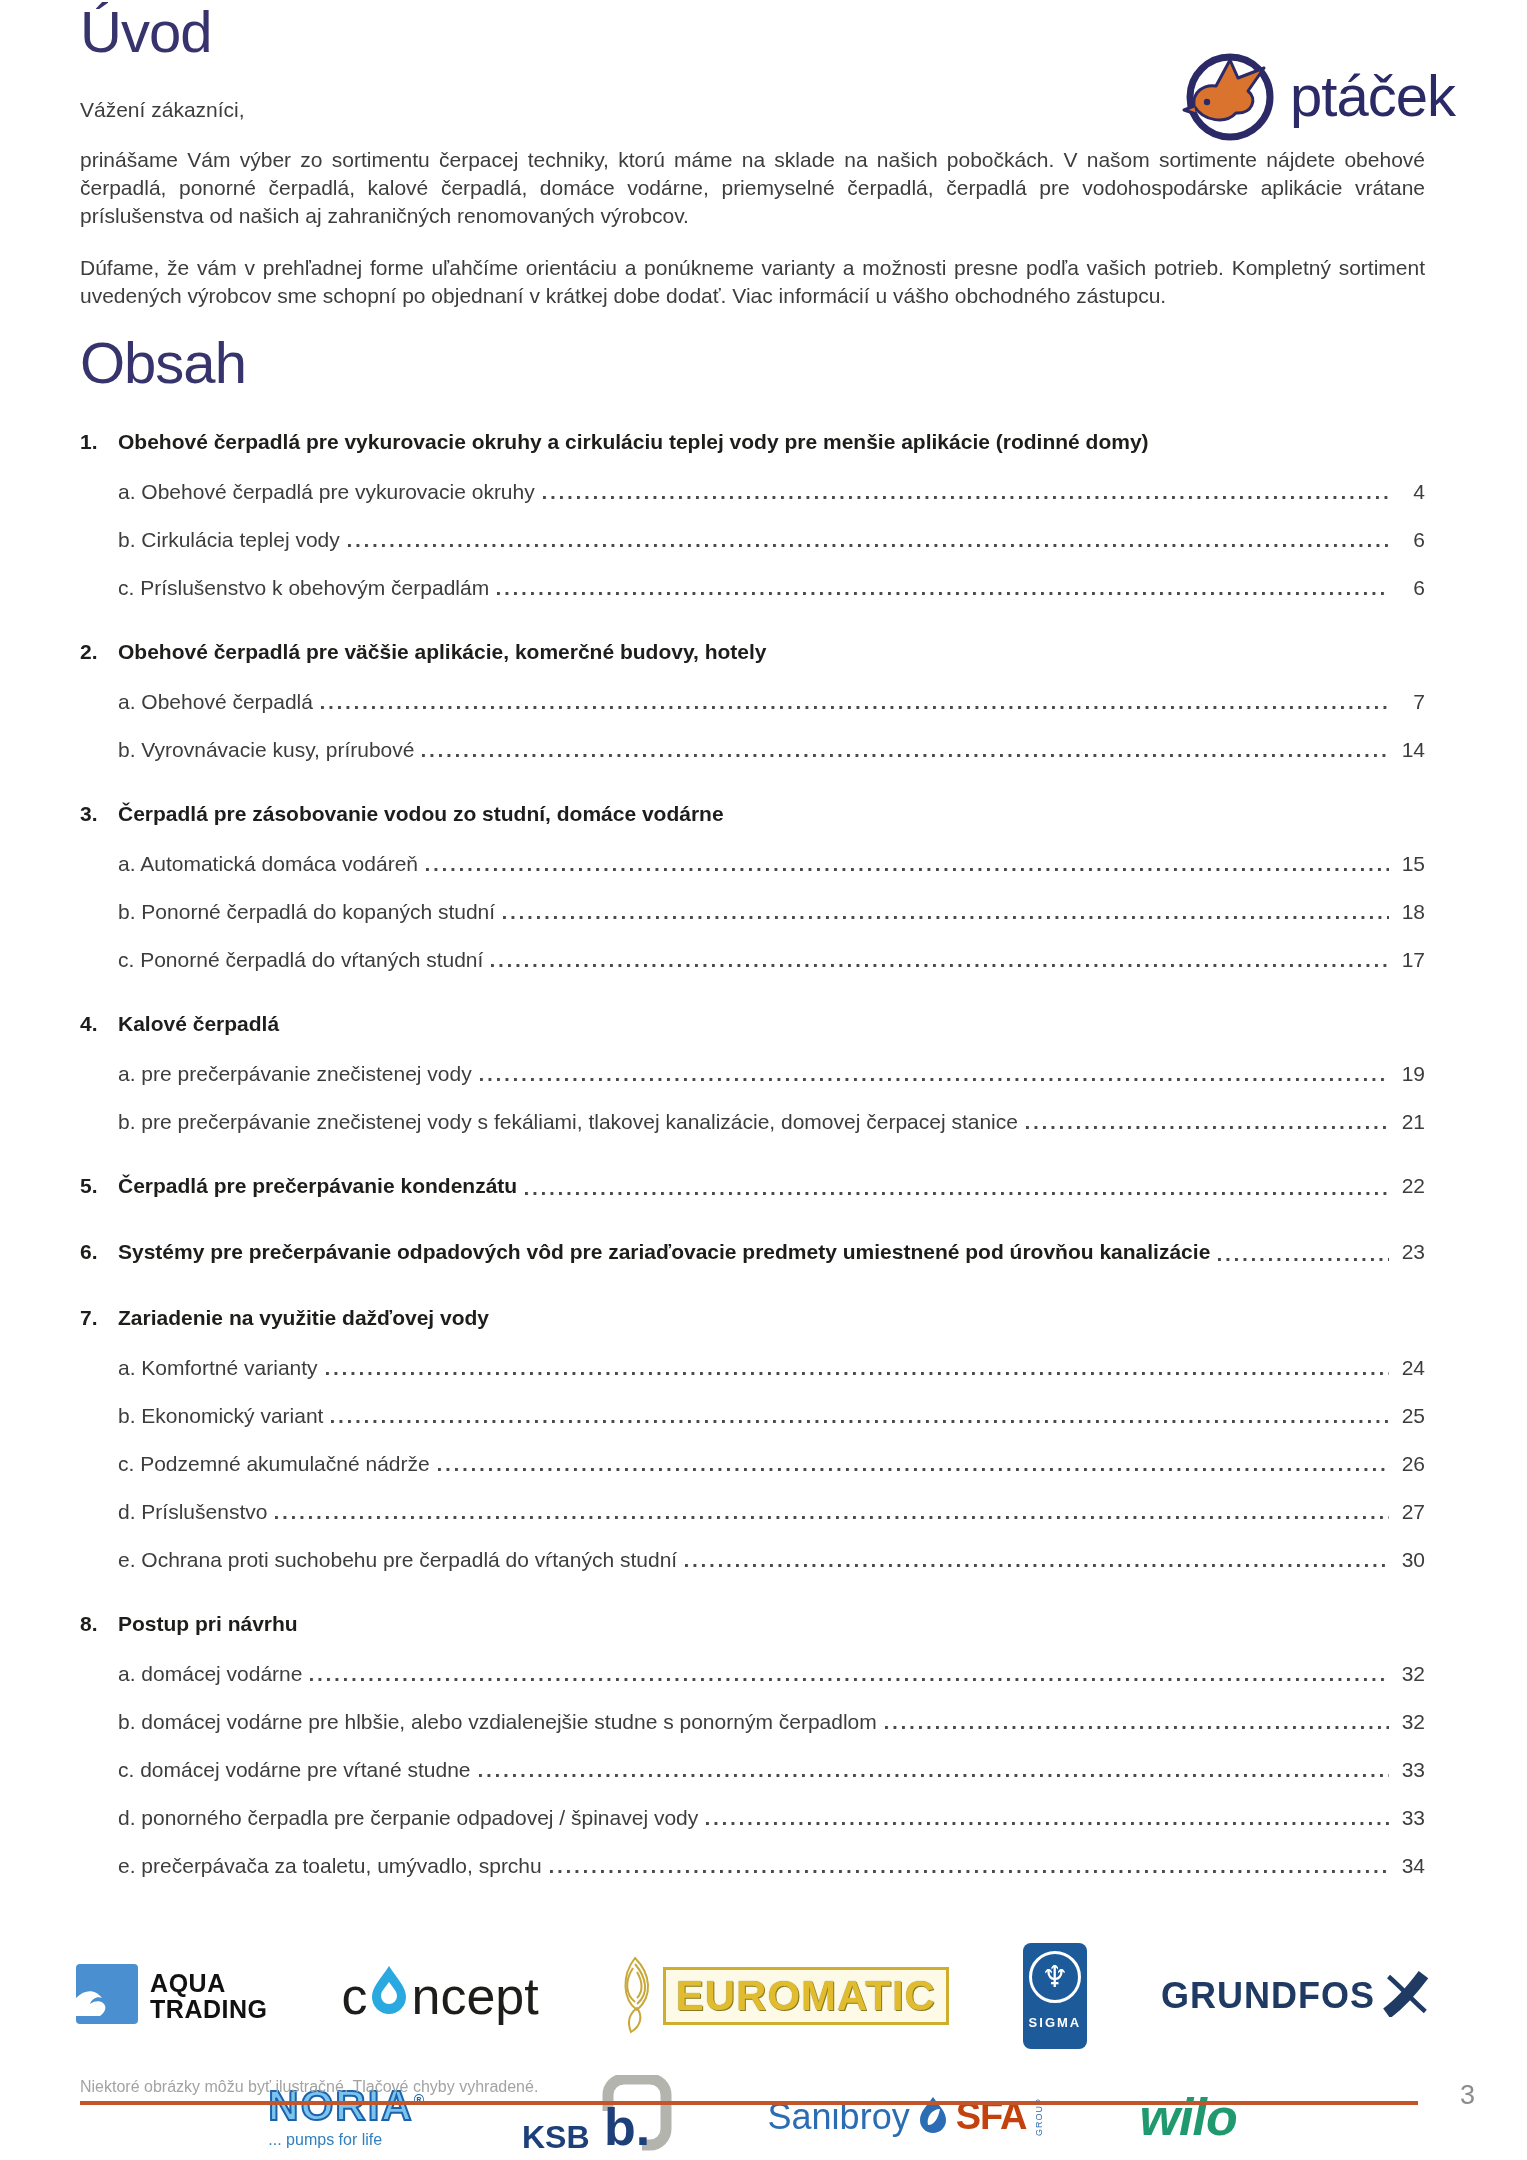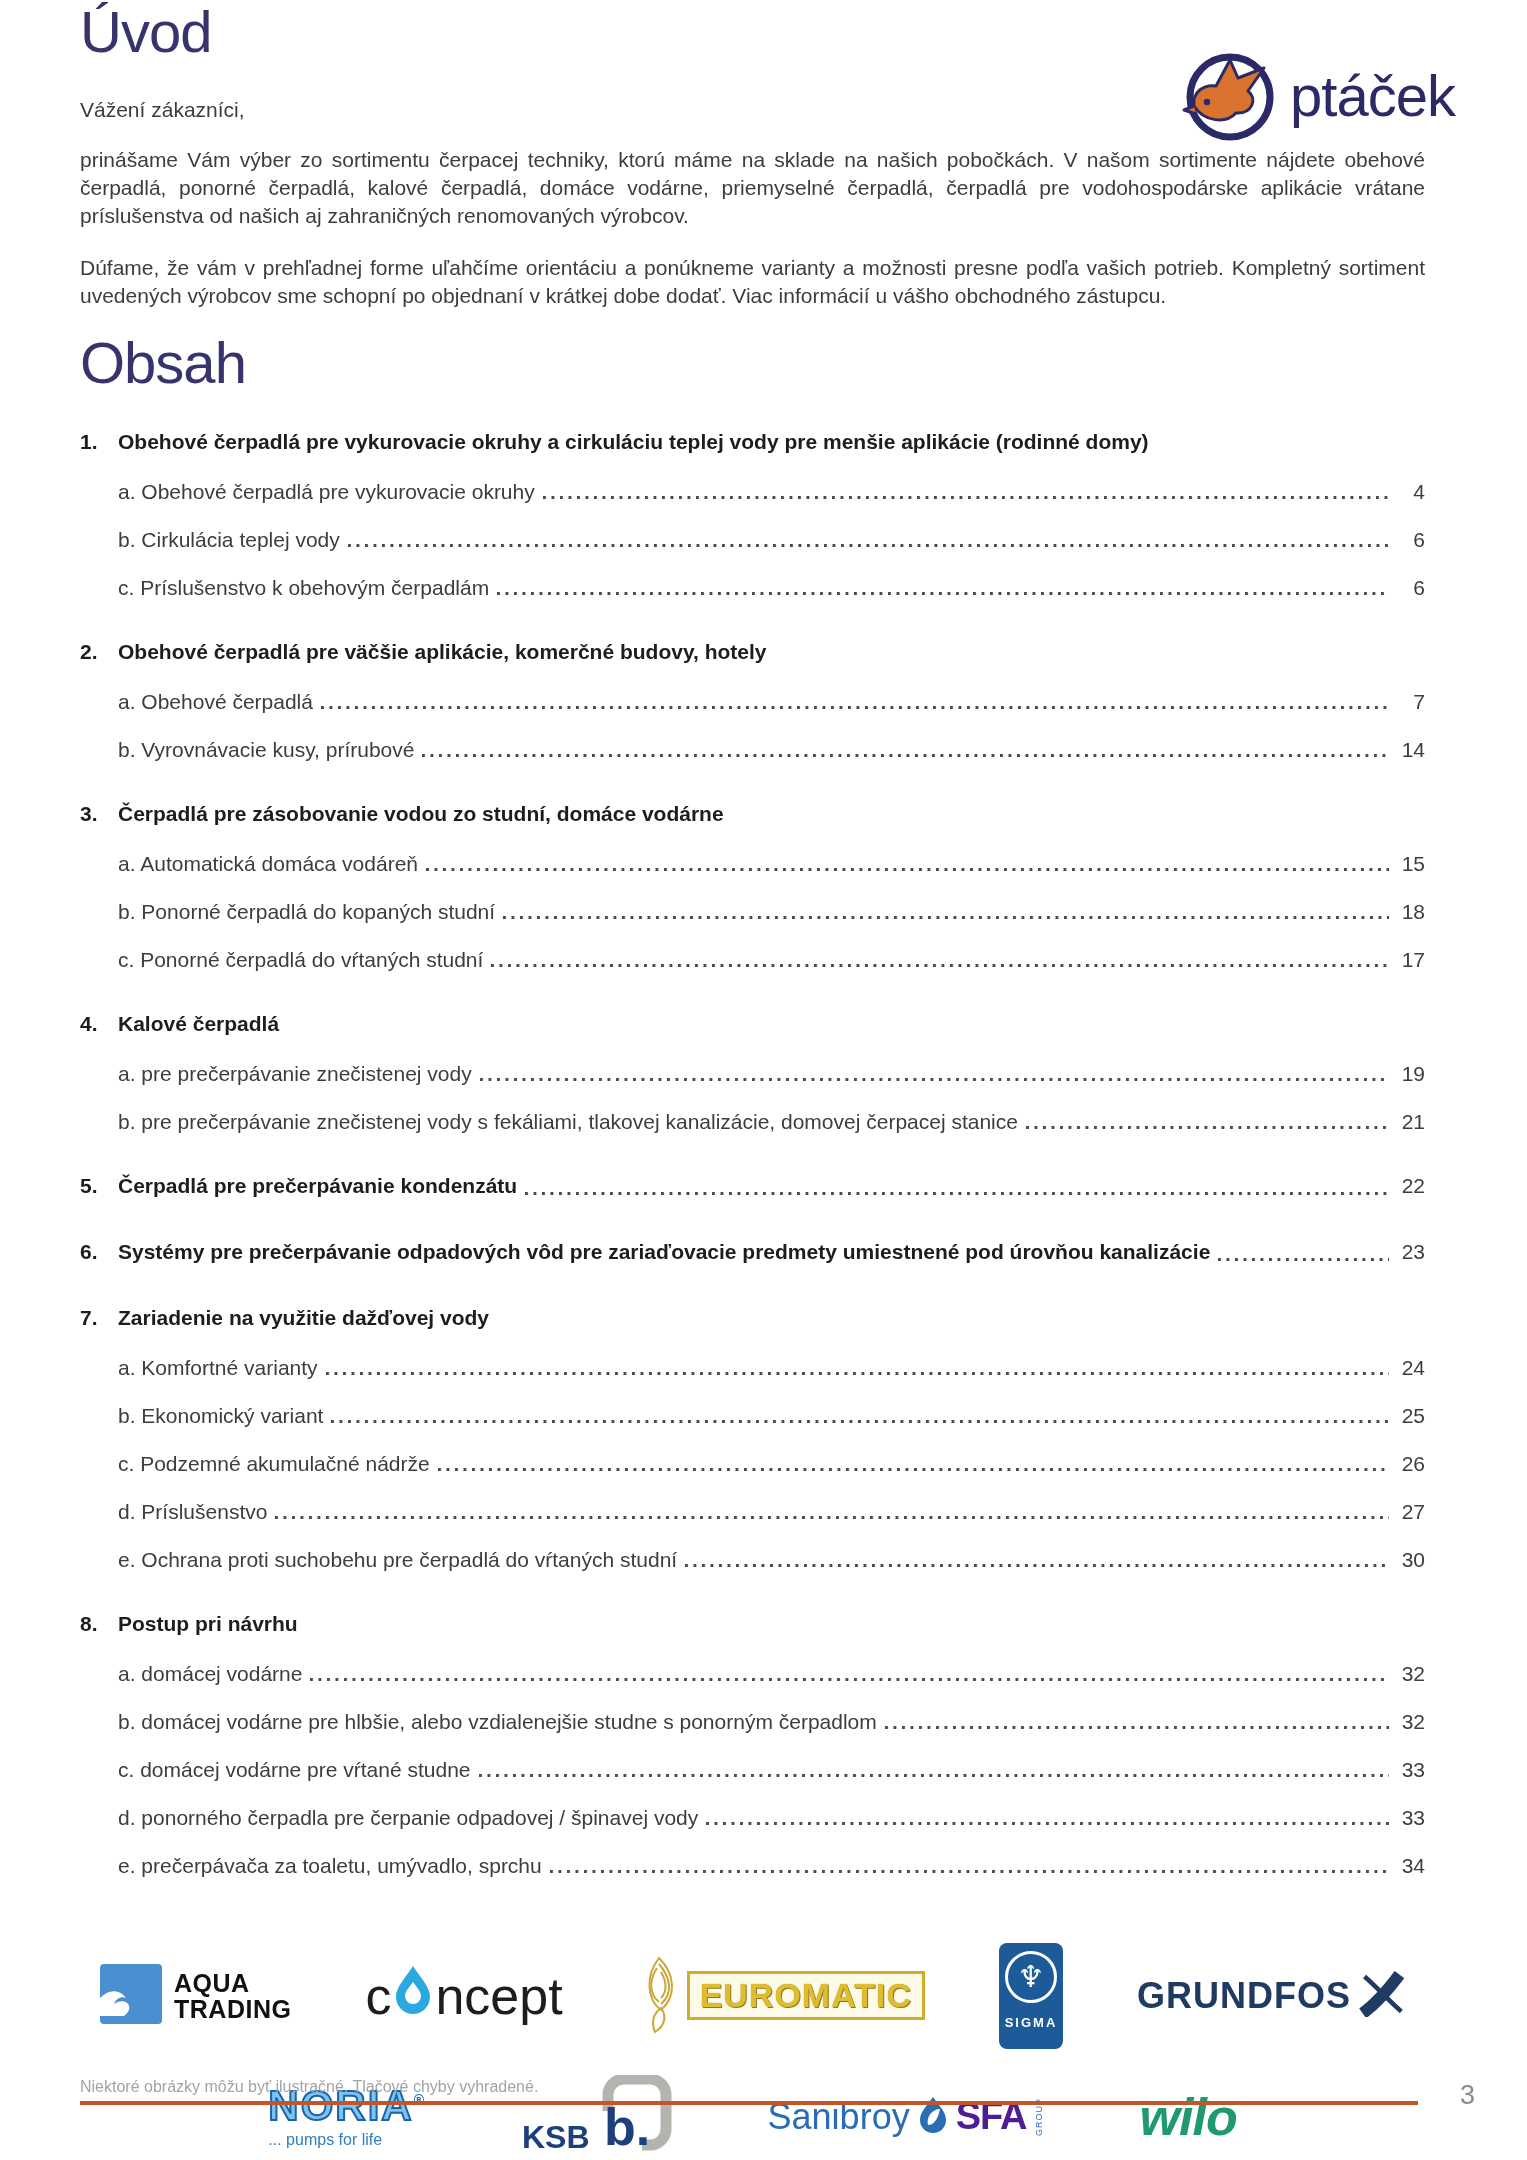--- a/index.html
+++ b/index.html
@@ -39,40 +39,40 @@
   .logo-row2{margin-top:26px;gap:96px;}
   .logo{display:flex;align-items:center;}
 
   .aqua{gap:12px;}
   .aqua-text{font-weight:800;color:#111;font-size:25px;line-height:26px;letter-spacing:.5px;}
 
   .concept{font-weight:300;font-size:52px;color:#1d1d1b;letter-spacing:0;align-items:center;gap:2px;}
 
   .euromatic{gap:6px;}
   .euro-box{border:3px solid #cfae2e;background:#fdfbe8;padding:2px 10px;}
-  .euro-text{font-weight:bold;font-size:34px;color:#e0bc2e;text-shadow:0 0 1px #8a7a1e,1px 1px 0 #8a7a1e;letter-spacing:1px;}
+  .euro-text{font-weight:bold;font-size:42px;color:#e0bc2e;text-shadow:0 0 1px #8a7a1e,1px 1px 0 #8a7a1e;letter-spacing:1px;}
 
   .sigma-box{width:64px;height:98px;background:#1d5a99;border-radius:8px;display:flex;flex-direction:column;align-items:center;justify-content:flex-start;padding-top:8px;}
   .sigma-circ{width:46px;height:46px;border:3px solid #fff;border-radius:50%;display:flex;align-items:center;justify-content:center;color:#fff;font-size:30px;font-family:"DejaVu Sans",sans-serif;line-height:1;}
   .sigma-text{margin-top:12px;color:#fff;font-weight:bold;font-size:13px;letter-spacing:2px;}
 
   .grundfos{gap:8px;}
   .grundfos-text{font-weight:800;color:#1f3a63;font-size:36px;letter-spacing:1px;}
 
   .noria{flex-direction:column;align-items:flex-start;}
   .noria-text{font-weight:800;font-size:42px;letter-spacing:2px;color:#7cc4f0;-webkit-text-stroke:2px #1d62a8;line-height:1;}
   .noria-reg{font-size:14px;color:#1d62a8;-webkit-text-stroke:0;vertical-align:super;}
   .noria-tag{font-size:16px;color:#2f7fc1;margin-top:4px;}
 
   .ksb{gap:8px;align-items:flex-end;}
   .ksb-text{font-weight:800;color:#1d3f7a;font-size:32px;line-height:1;margin-bottom:6px;}
 
   .sanibroy{gap:8px;align-items:center;}
   .sani-text{color:#2a6db4;font-size:36px;}
-  .sfa-text{color:#4c1d95;font-size:38px;font-weight:bold;letter-spacing:-1px;}
+  .sfa-text{color:#c2410c;font-size:38px;font-weight:bold;letter-spacing:-1px;}
   .group-text{color:#2a6db4;font-size:9px;letter-spacing:1px;writing-mode:vertical-rl;transform:rotate(180deg);line-height:1;}
 
   .wilo-text{color:#21996f;font-weight:800;font-style:italic;font-size:52px;letter-spacing:-1px;}
 
   
   .footer-note{position:absolute;left:80px;top:2078px;font-size:16px;color:#a3a3a3;}
   .footer-rule{position:absolute;left:80px;top:2101px;width:1338px;height:4px;background:#c2562a;}
   .footer-page{position:absolute;right:52px;top:2080px;font-size:27px;color:#8c8c8c;}
 </style>
 </head>

